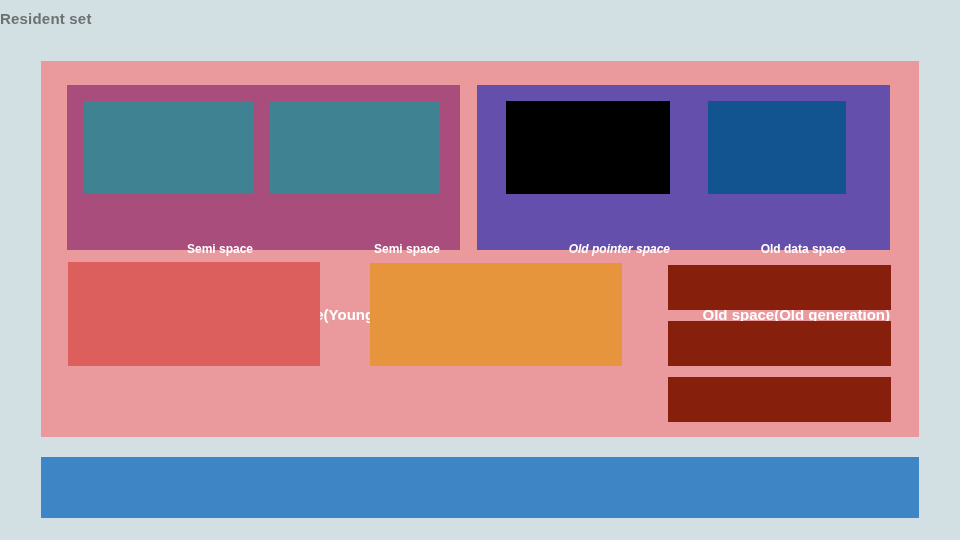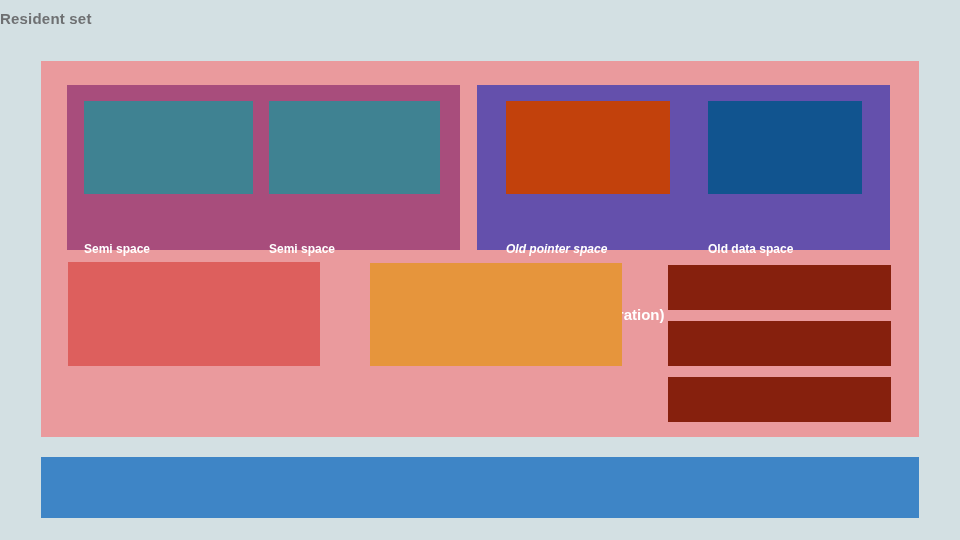--- a/index.html
+++ b/index.html
@@ -32,21 +32,21 @@
     letter-spacing: 0.2px;
   }
   .box {
     position: absolute;
     box-sizing: border-box;
   }
   .box-label {
     position: absolute;
     left: 0;
     width: 100%;
-    text-align: left;
+    text-align: right;
     color: #ffffff;
     font-weight: bold;
     line-height: 1.2;
   }
   
   .heap {
     left: 41px;
     top: 61px;
     width: 878px;
     height: 376px;
@@ -96,27 +96,27 @@
   }
   .oldspace-label {
     top: 221px;
     font-size: 15px;
   }
   .oldpointer {
     left: 506px;
     top: 101px;
     width: 164px;
     height: 93px;
-    background: #c2410c;
+    background: #000000;
     font-style: italic;
   }
   .olddata {
     left: 708px;
     top: 101px;
-    width: 154px;
+    width: 138px;
     height: 93px;
     background: #11548f;
   }
   .oldchild-label {
     top: 141px;
     font-size: 12px;
   }
   
   .largeobject {
     left: 68px;

